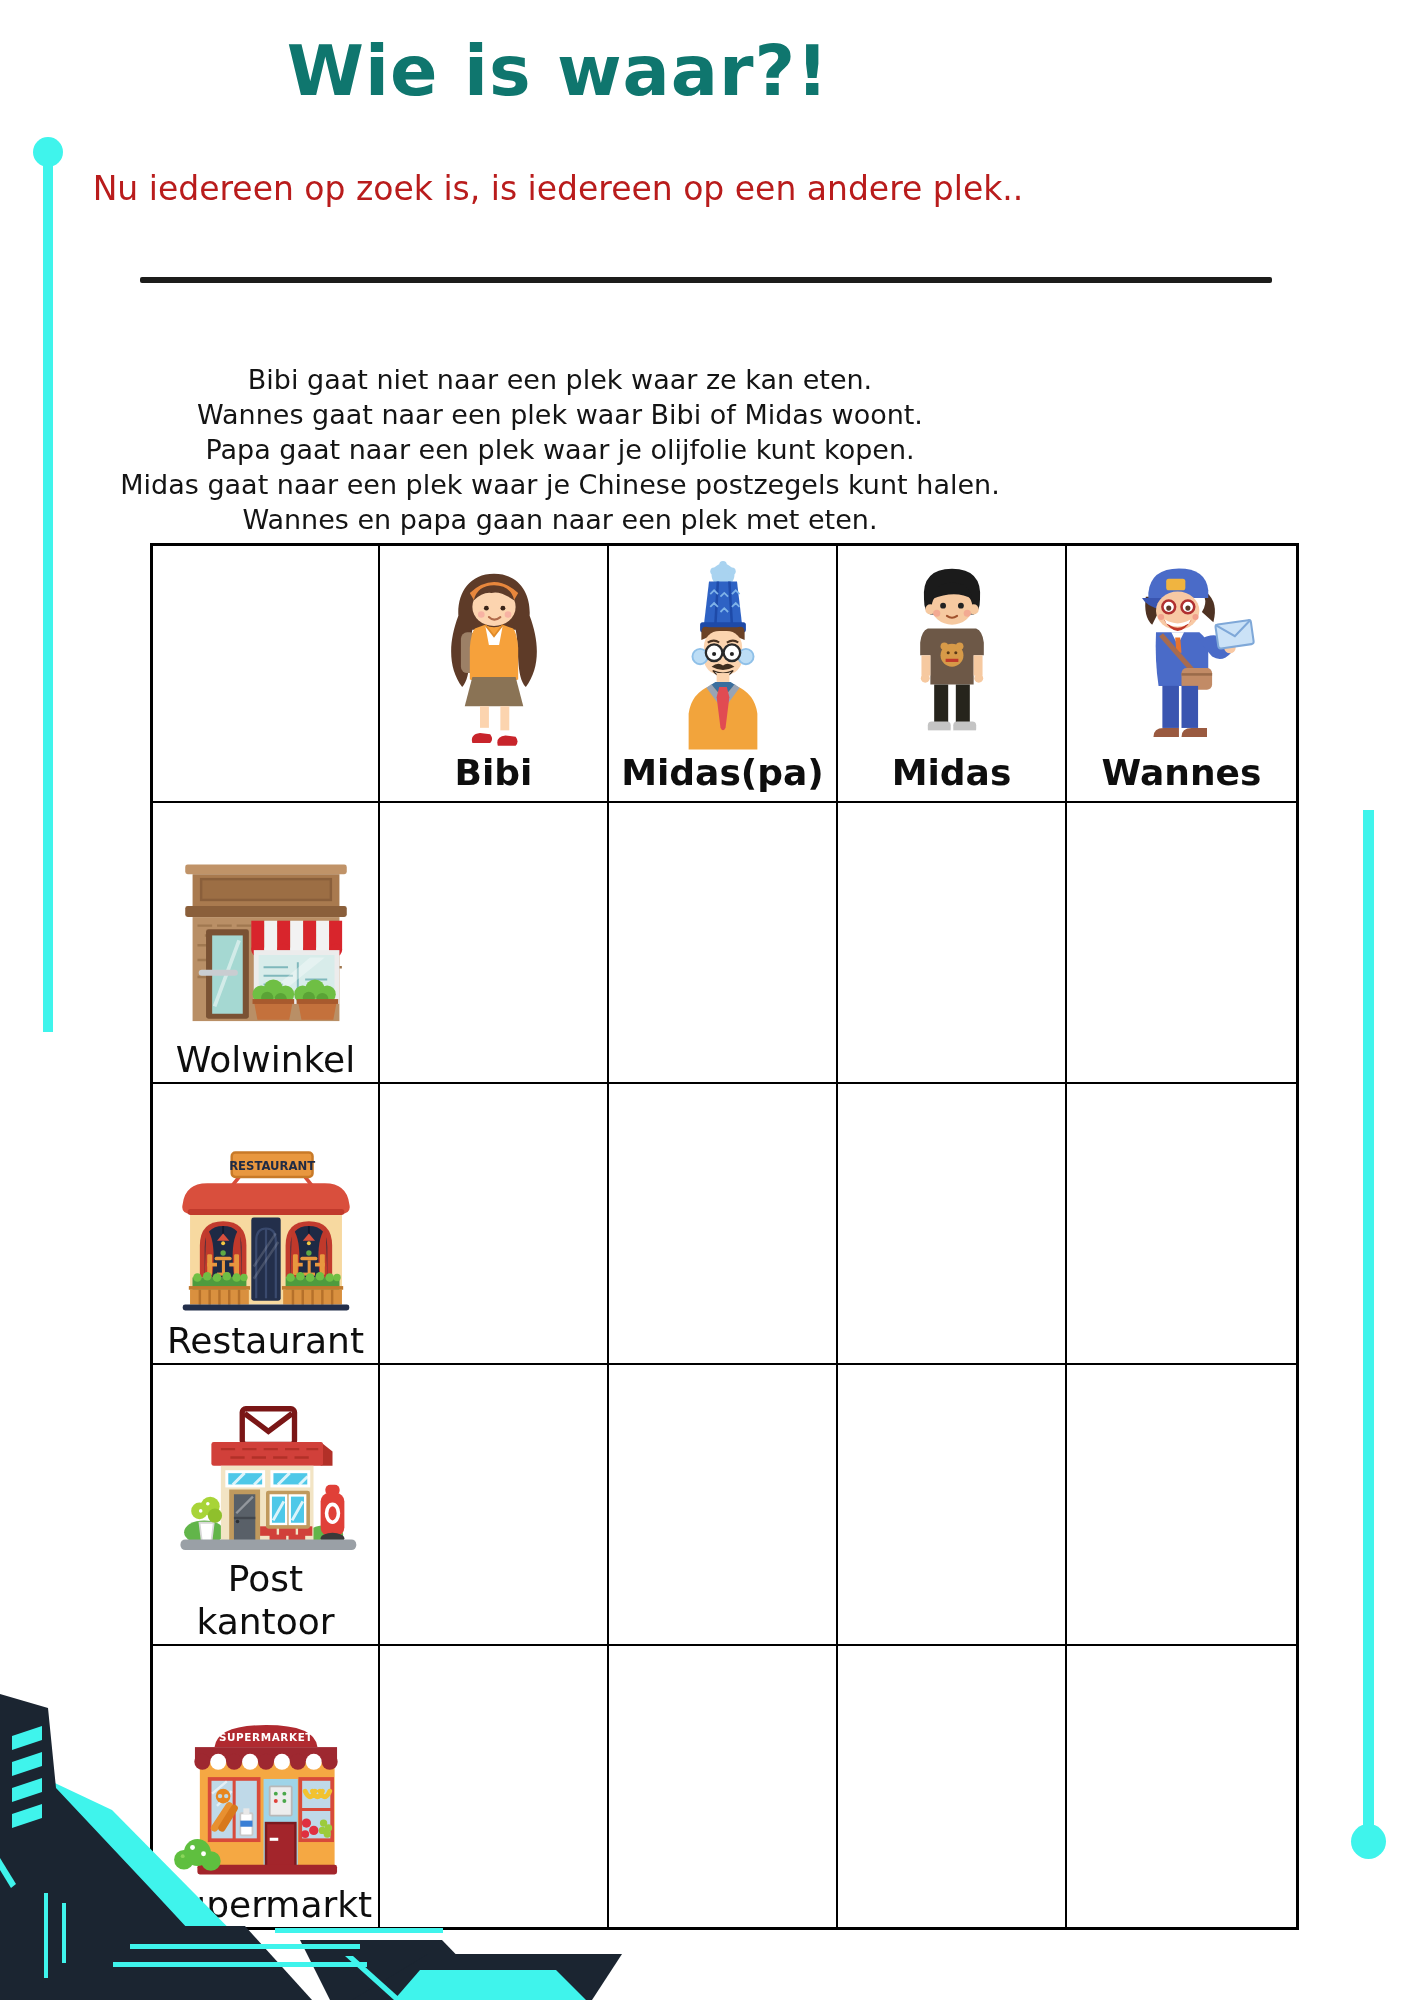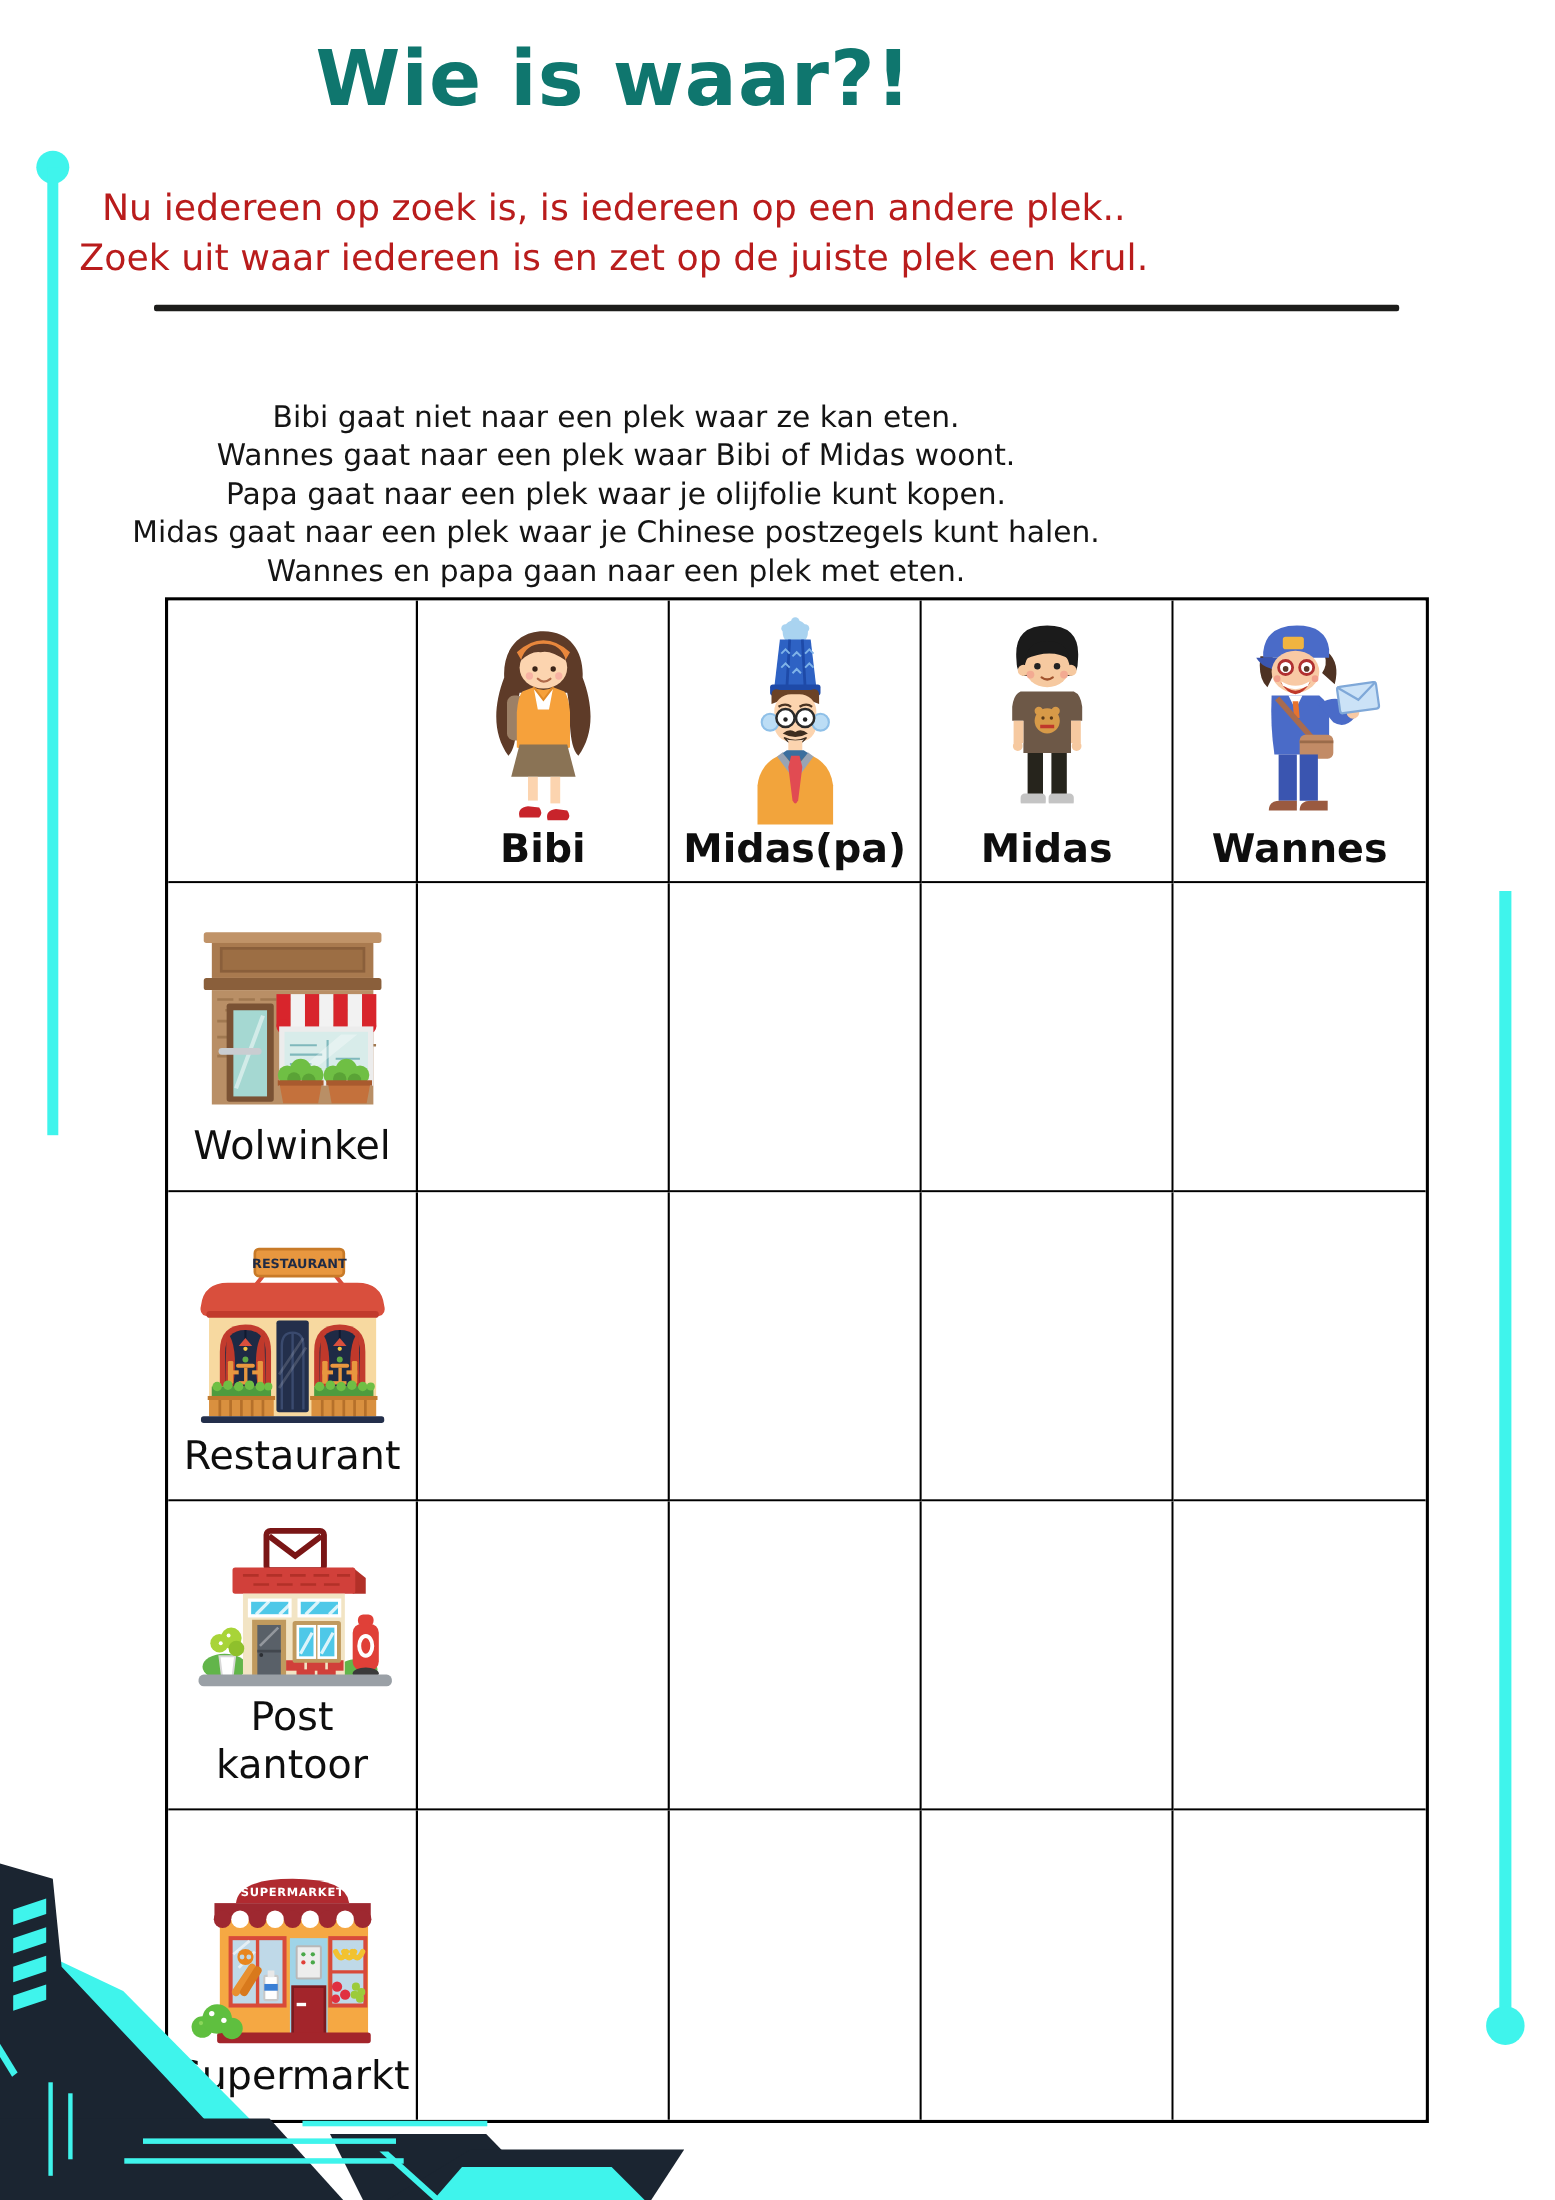--- a/index.html
+++ b/index.html
@@ -26,36 +26,35 @@
               grid-template-columns:227px 229px 229px 229px 229px;
               grid-template-rows:257px 281px 281px 281px 281px;
               border:3px solid #000;}
   .cell{border-right:2px solid #000;border-bottom:2px solid #000;
         display:flex;flex-direction:column;align-items:center;justify-content:flex-end;
         background:#fff;overflow:hidden;}
   .cell.last-col{border-right:none;}
   .cell.last-row{border-bottom:none;}
   .head-label{font-size:36px;color:#0e0e0e;padding-bottom:8px;white-space:nowrap;font-weight:bold;}
   .row-label{font-size:36px;color:#0e0e0e;text-align:center;line-height:1.18;
-             padding-bottom:18px;width:210px;}
+             padding-bottom:1px;width:210px;}
   .cell svg.fig{margin:auto auto 2px auto;display:block;}
 
   :root{--cyan:#3ff4ec;--dark:#1b2531;}
 </style>
 </head>
 <body>
 
 <div class="abs title">Wie is waar?!</div>
 
 <div class="abs accent-dot" style="left:33px;top:137px;"></div>
 <div class="abs accent-line" style="left:43px;top:152px;width:10px;height:880px;"></div>
 
 <div class="abs subtitle">
   <div>Nu iedereen op zoek is, is iedereen op een andere plek..</div>
-  <div>Zoek uit waar iedereen is en zet op de juiste plek een krul.</div>
 </div>
 
 <div class="abs divider"></div>
 
 <div class="abs clues">
   <div>Bibi gaat niet naar een plek waar ze kan eten.</div>
   <div>Wannes gaat naar een plek waar Bibi of Midas woont.</div>
   <div>Papa gaat naar een plek waar je olijfolie kunt kopen.</div>
   <div>Midas gaat naar een plek waar je Chinese postzegels kunt halen.</div>
   <div>Wannes en papa gaan naar een plek met eten.</div>

